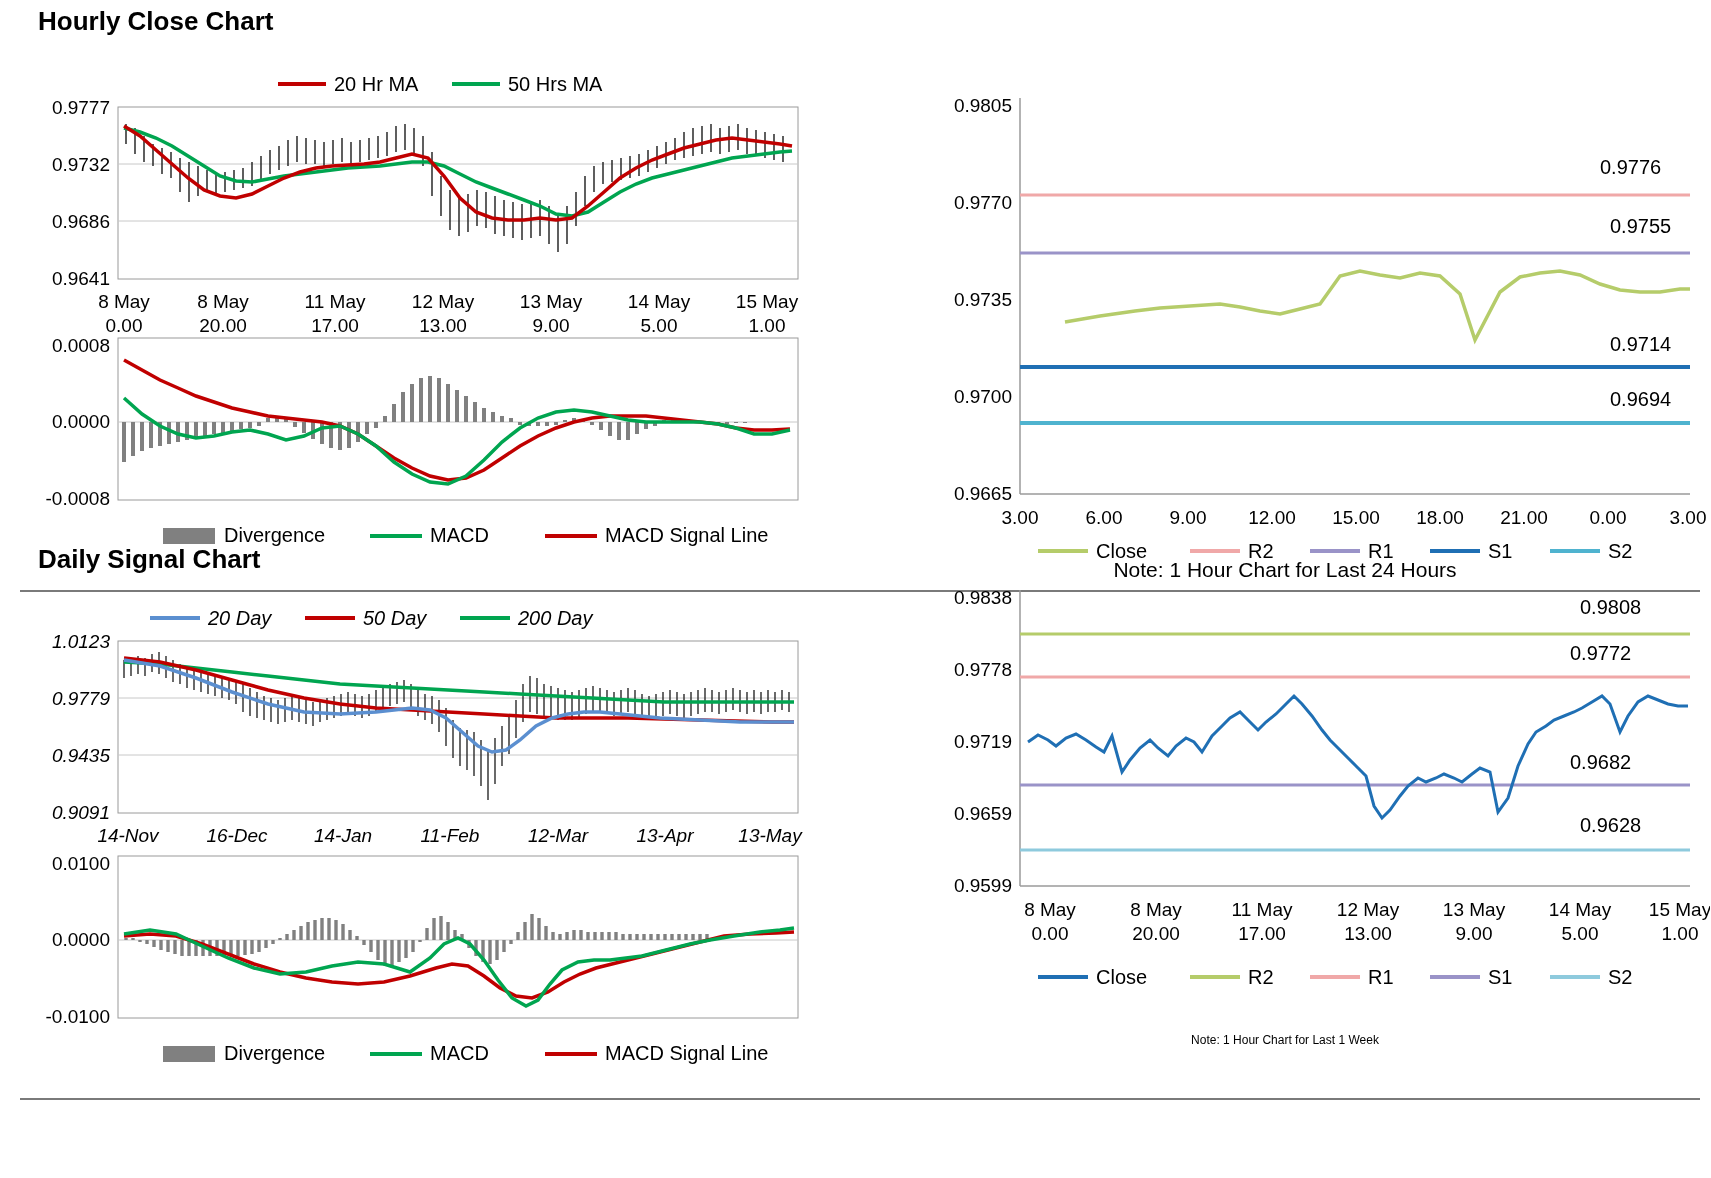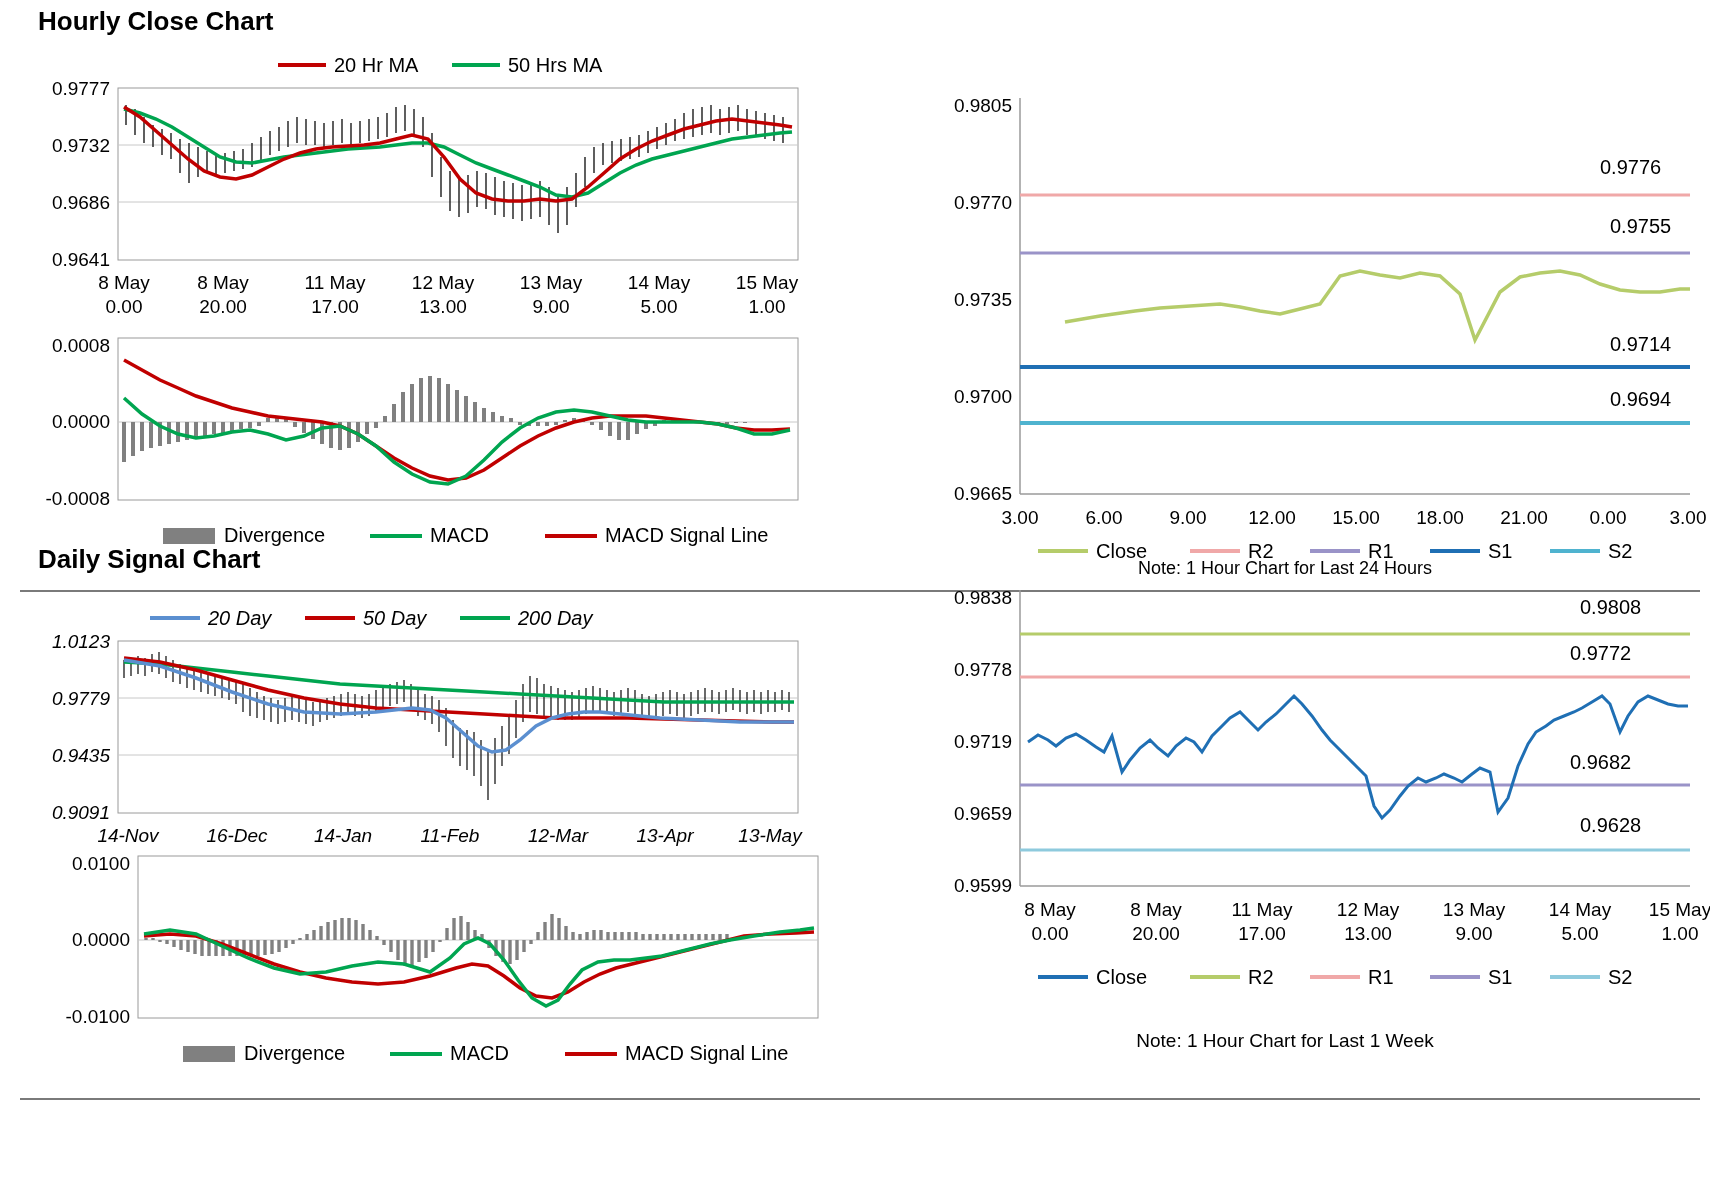--- a/index.html
+++ b/index.html
@@ -4,35 +4,35 @@
 <style>
   html,body{margin:0;padding:0;background:#ffffff;}
   body{width:1711px;height:1178px;font-family:"Liberation Sans",sans-serif;color:#000;}
   .page{position:relative;width:1711px;height:1045px;}
   .section-title{font-size:26px;font-weight:bold;letter-spacing:0px;}
   .divider{border:0;border-top:2px solid #7a7a7a;margin:0;}
   .panel{position:absolute;}
   svg{display:block;}
   .axis-text{font-size:19px;font-family:"Liberation Sans",sans-serif;fill:#000;}
   .legend-text{font-size:20px;font-family:"Liberation Sans",sans-serif;fill:#000;}
-  .note-text{font-size:19px;font-family:"Liberation Sans",sans-serif;fill:#000;}
+  .note-text{font-size:12px;font-family:"Liberation Sans",sans-serif;fill:#000;}
   .val-text{font-size:20px;font-family:"Liberation Sans",sans-serif;fill:#000;}
   .plotbox{fill:none;stroke:#9a9a9a;stroke-width:1;}
   .grid{stroke:#c8c8c8;stroke-width:1;}
 </style>
 </head>
 <body>
 
 <div class="page">
 
   <div class="panel" style="left:38px;top:6px;">
     <span class="section-title">Hourly Close Chart</span>
   </div>
 
-  <div class="panel" style="left:0px;top:47px;">
+  <div class="panel" style="left:0px;top:66px;">
     <svg width="820" height="270" viewBox="0 0 820 270">
 
       <g>
         <line x1="278" y1="18" x2="326" y2="18" stroke="#c00000" stroke-width="4"></line>
         <text class="legend-text" x="334" y="25">20 Hr MA</text>
         <line x1="452" y1="18" x2="500" y2="18" stroke="#00a550" stroke-width="4"></line>
         <text class="legend-text" x="508" y="25">50 Hrs MA</text>
       </g>
 
       <text class="axis-text" x="110" y="48" text-anchor="end">0.9777</text>
@@ -286,21 +286,21 @@
         <line x1="450" y1="483" x2="500" y2="483" stroke="#9a93c8" stroke-width="4"></line>
         <text class="legend-text" x="508" y="490">R1</text>
         <line x1="570" y1="483" x2="620" y2="483" stroke="#1f6fb4" stroke-width="4"></line>
         <text class="legend-text" x="628" y="490">S1</text>
         <line x1="690" y1="483" x2="740" y2="483" stroke="#4fb3cf" stroke-width="4"></line>
         <text class="legend-text" x="748" y="490">S2</text>
       </g>
     </svg>
   </div>
   <div class="panel" style="left:860px;top:558px;width:850px;text-align:center;">
-    <span class="note-text" style="font-size:18px;">Note: 1 Hour Chart for Last 24 Hours</span>
+    <span class="note-text" style="font-size:21px;">Note: 1 Hour Chart for Last 24 Hours</span>
   </div>
 
   <hr class="divider" style="position:absolute;left:20px;top:590px;width:1680px;">
 
   <div class="panel" style="left:38px;top:544px;">
     <span class="section-title">Daily Signal Chart</span>
   </div>
 
   <div class="panel" style="left:0px;top:600px;font-style:italic;">
     <svg width="820" height="270" viewBox="0 0 820 270">
@@ -433,21 +433,21 @@
         <text class="axis-text" x="237" y="242" text-anchor="middle">16-Dec</text>
         <text class="axis-text" x="343" y="242" text-anchor="middle">14-Jan</text>
         <text class="axis-text" x="450" y="242" text-anchor="middle">11-Feb</text>
         <text class="axis-text" x="558" y="242" text-anchor="middle">12-Mar</text>
         <text class="axis-text" x="665" y="242" text-anchor="middle">13-Apr</text>
         <text class="axis-text" x="770" y="242" text-anchor="middle">13-May</text>
       </g>
     </svg>
   </div>
 
-  <div class="panel" style="left:0px;top:848px;padding-left:20px;">
+  <div class="panel" style="left:0px;top:848px;">
     <svg width="820" height="250" viewBox="0 0 820 250">
       <text class="axis-text" x="110" y="22" text-anchor="end">0.0100</text>
       <text class="axis-text" x="110" y="98" text-anchor="end">0.0000</text>
       <text class="axis-text" x="110" y="175" text-anchor="end">-0.0100</text>
 
       <rect class="plotbox" x="118" y="8" width="680" height="162"></rect>
       <line class="grid" x1="118" y1="92" x2="798" y2="92"></line>
 
       <g stroke="#808080" stroke-width="3.4">
         <line x1="126" y1="90" x2="126" y2="92"></line>

